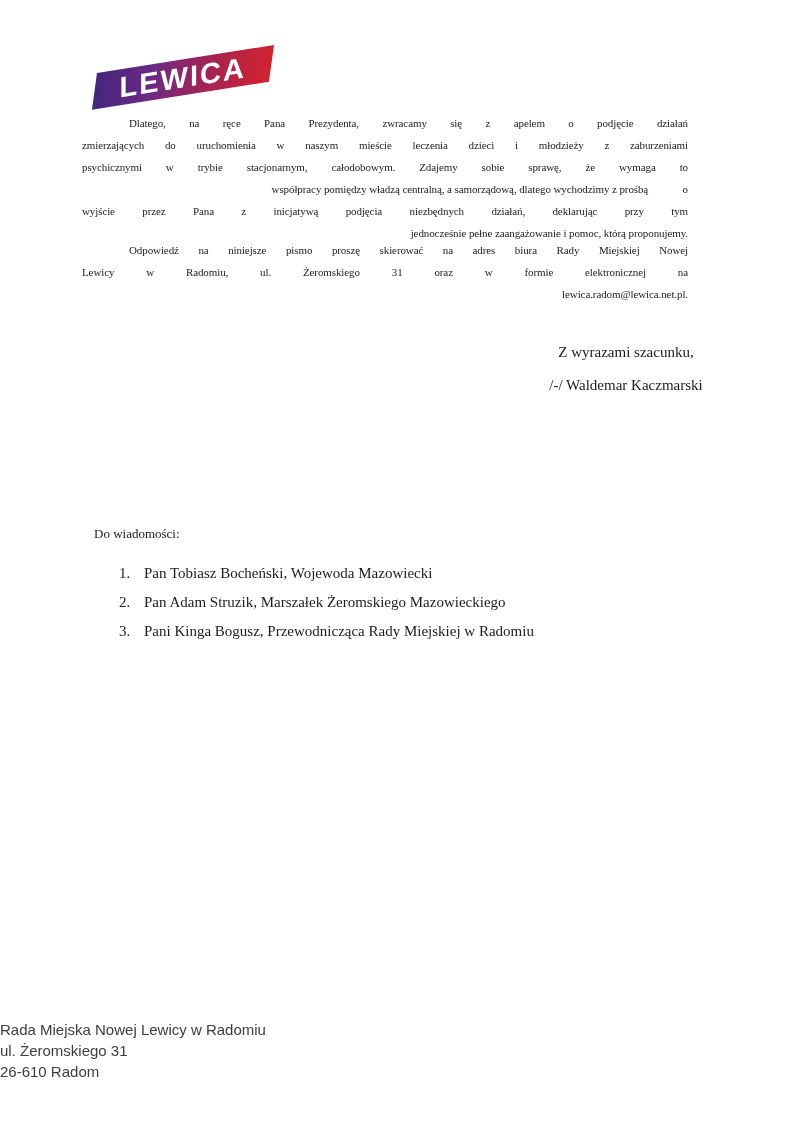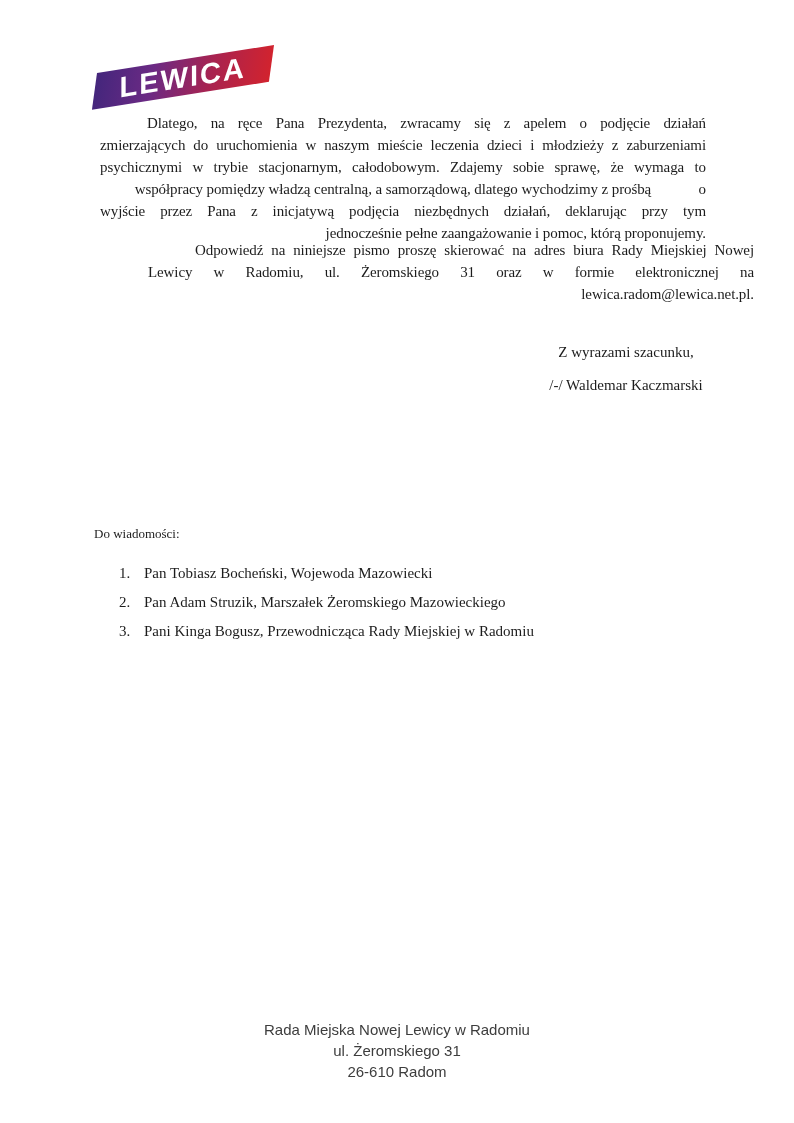--- a/index.html
+++ b/index.html
@@ -39,28 +39,28 @@
     line-height: 36px;
     color: #ffffff;
     letter-spacing: 2px;
     transform: skewX(8deg);
     white-space: nowrap;
   }
 
   
   .para {
     position: absolute;
-    left: 100px;
+    left: 82px;
     width: 606px;
-    font-size: 15px;
+    font-size: 11px;
     line-height: 22px;
     letter-spacing: -0.1px;
   }
   #paragraph-appeal   { top: 112px; }
-  #paragraph-response { top: 239px; margin-left: 48px; }
+  #paragraph-response { top: 239px; }
   .jline { text-align: justify; text-align-last: justify; }
   .lline { text-align: right; }
   .indent { text-indent: 47px; }
 
   
   .signature {
     position: absolute;
     left: 450px;
     top: 341px;
     width: 352px;
@@ -91,21 +91,21 @@
     align-items: flex-start;
   }
   .cc-num { width: 25px; }
 
   
   .footer {
     position: absolute;
     left: 0;
     right: 0;
     top: 1019px;
-    text-align: center;
+    text-align: left;
     font-family: "Liberation Sans", sans-serif;
     font-size: 15px;
     line-height: 21px;
     color: #3d3d3d;
   }
 </style>
 </head>
 <body>
 
 <div class="page">

